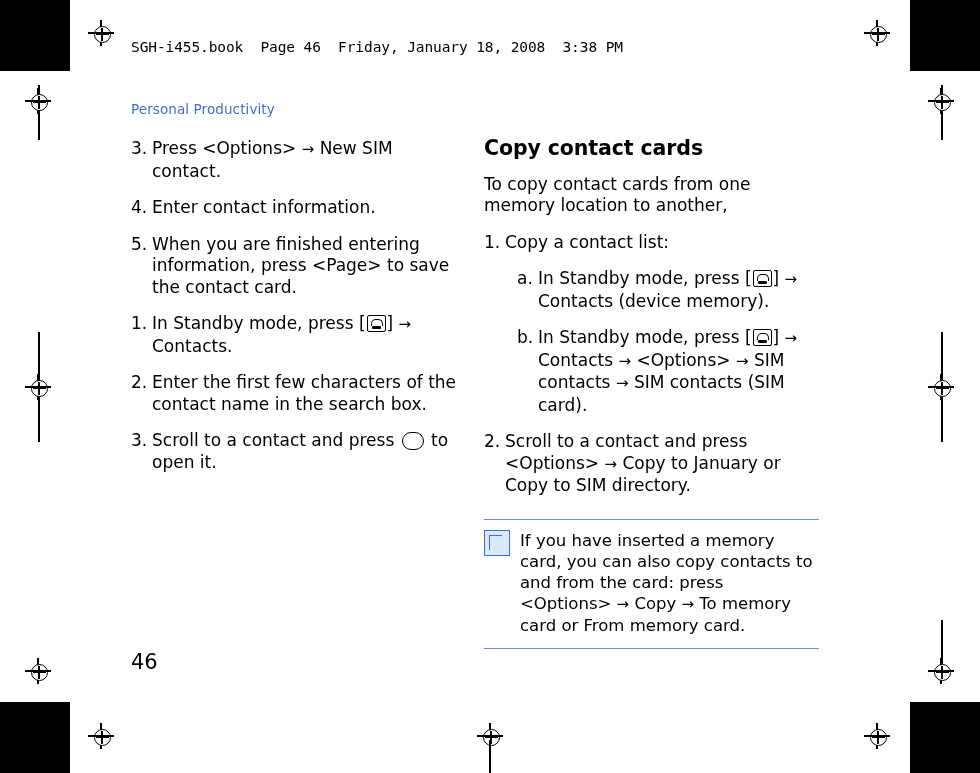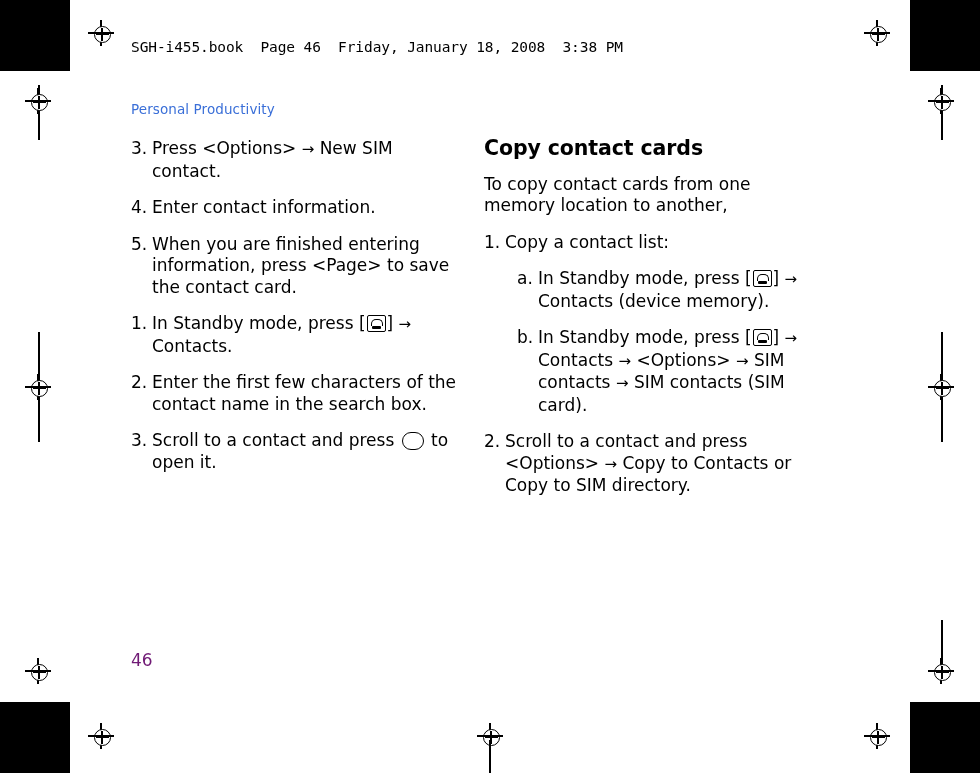--- a/index.html
+++ b/index.html
@@ -225,22 +225,22 @@
   .note-body {
     flex: 1 1 auto;
     font-size: 16.5px;
     line-height: 21px;
   }
 
   .page-number {
     position: absolute;
     left: 131px;
     top: 650px;
-    font-size: 17px;
-    color: #701a75;
+    font-size: 21px;
+    color: #000000;
   }
 </style>
 </head>
 <body>
 
 <div class="reg-corner" style="left:0;top:0;">
   <div class="hatch"></div>
 </div>
 <div class="reg-corner" style="left:910px;top:0;">
   <div class="hatch"></div>
@@ -345,19 +345,26 @@
         <div class="item sub">
           <div class="num alpha">a.</div>
           <div class="txt">In Standby mode, press [<span class="keybox"></span>] <span class="arrow">→</span> <b>Contacts</b> (device memory).</div>
         </div>
         <div class="item sub">
           <div class="num alpha">b.</div>
           <div class="txt">In Standby mode, press [<span class="keybox"></span>] <span class="arrow">→</span> <b>Contacts</b> <span class="arrow">→</span> &lt;<b>Options</b>&gt; <span class="arrow">→</span> <b>SIM contacts</b> <span class="arrow">→</span> <b>SIM contacts</b> (SIM card).</div>
         </div>
         <div class="item">
           <div class="num">2.</div>
-          <div class="txt">Scroll to a contact and press &lt;<b>Options</b>&gt; <span class="arrow">→</span> <b>Copy to Contacts</b> or <b>Copy to SIM directory</b>.</div>
+          <div class="txt">Scroll to a contact and press &lt;<b>Options</b>&gt; <span class="arrow">→</span> <b>Copy to January</b> or <b>Copy to SIM directory</b>.</div>
         </div>
       </div>
+    <div class="note">
+      <div class="note-icon">
+        <div class="pen2"></div>
+
+      </div>
+      <div class="note-body" id="note-body">If you have inserted a memory card, you can also copy contacts to and from the card: press &lt;<b>Options</b>&gt; <span class="arrow">→</span> <b>Copy</b> <span class="arrow">→</span> <b>To memory card</b> or <b>From memory card</b>.</div>
+    </div>
   </div>
 
   <div class="page-number">46</div>
 </div>
 
 </body></html>

